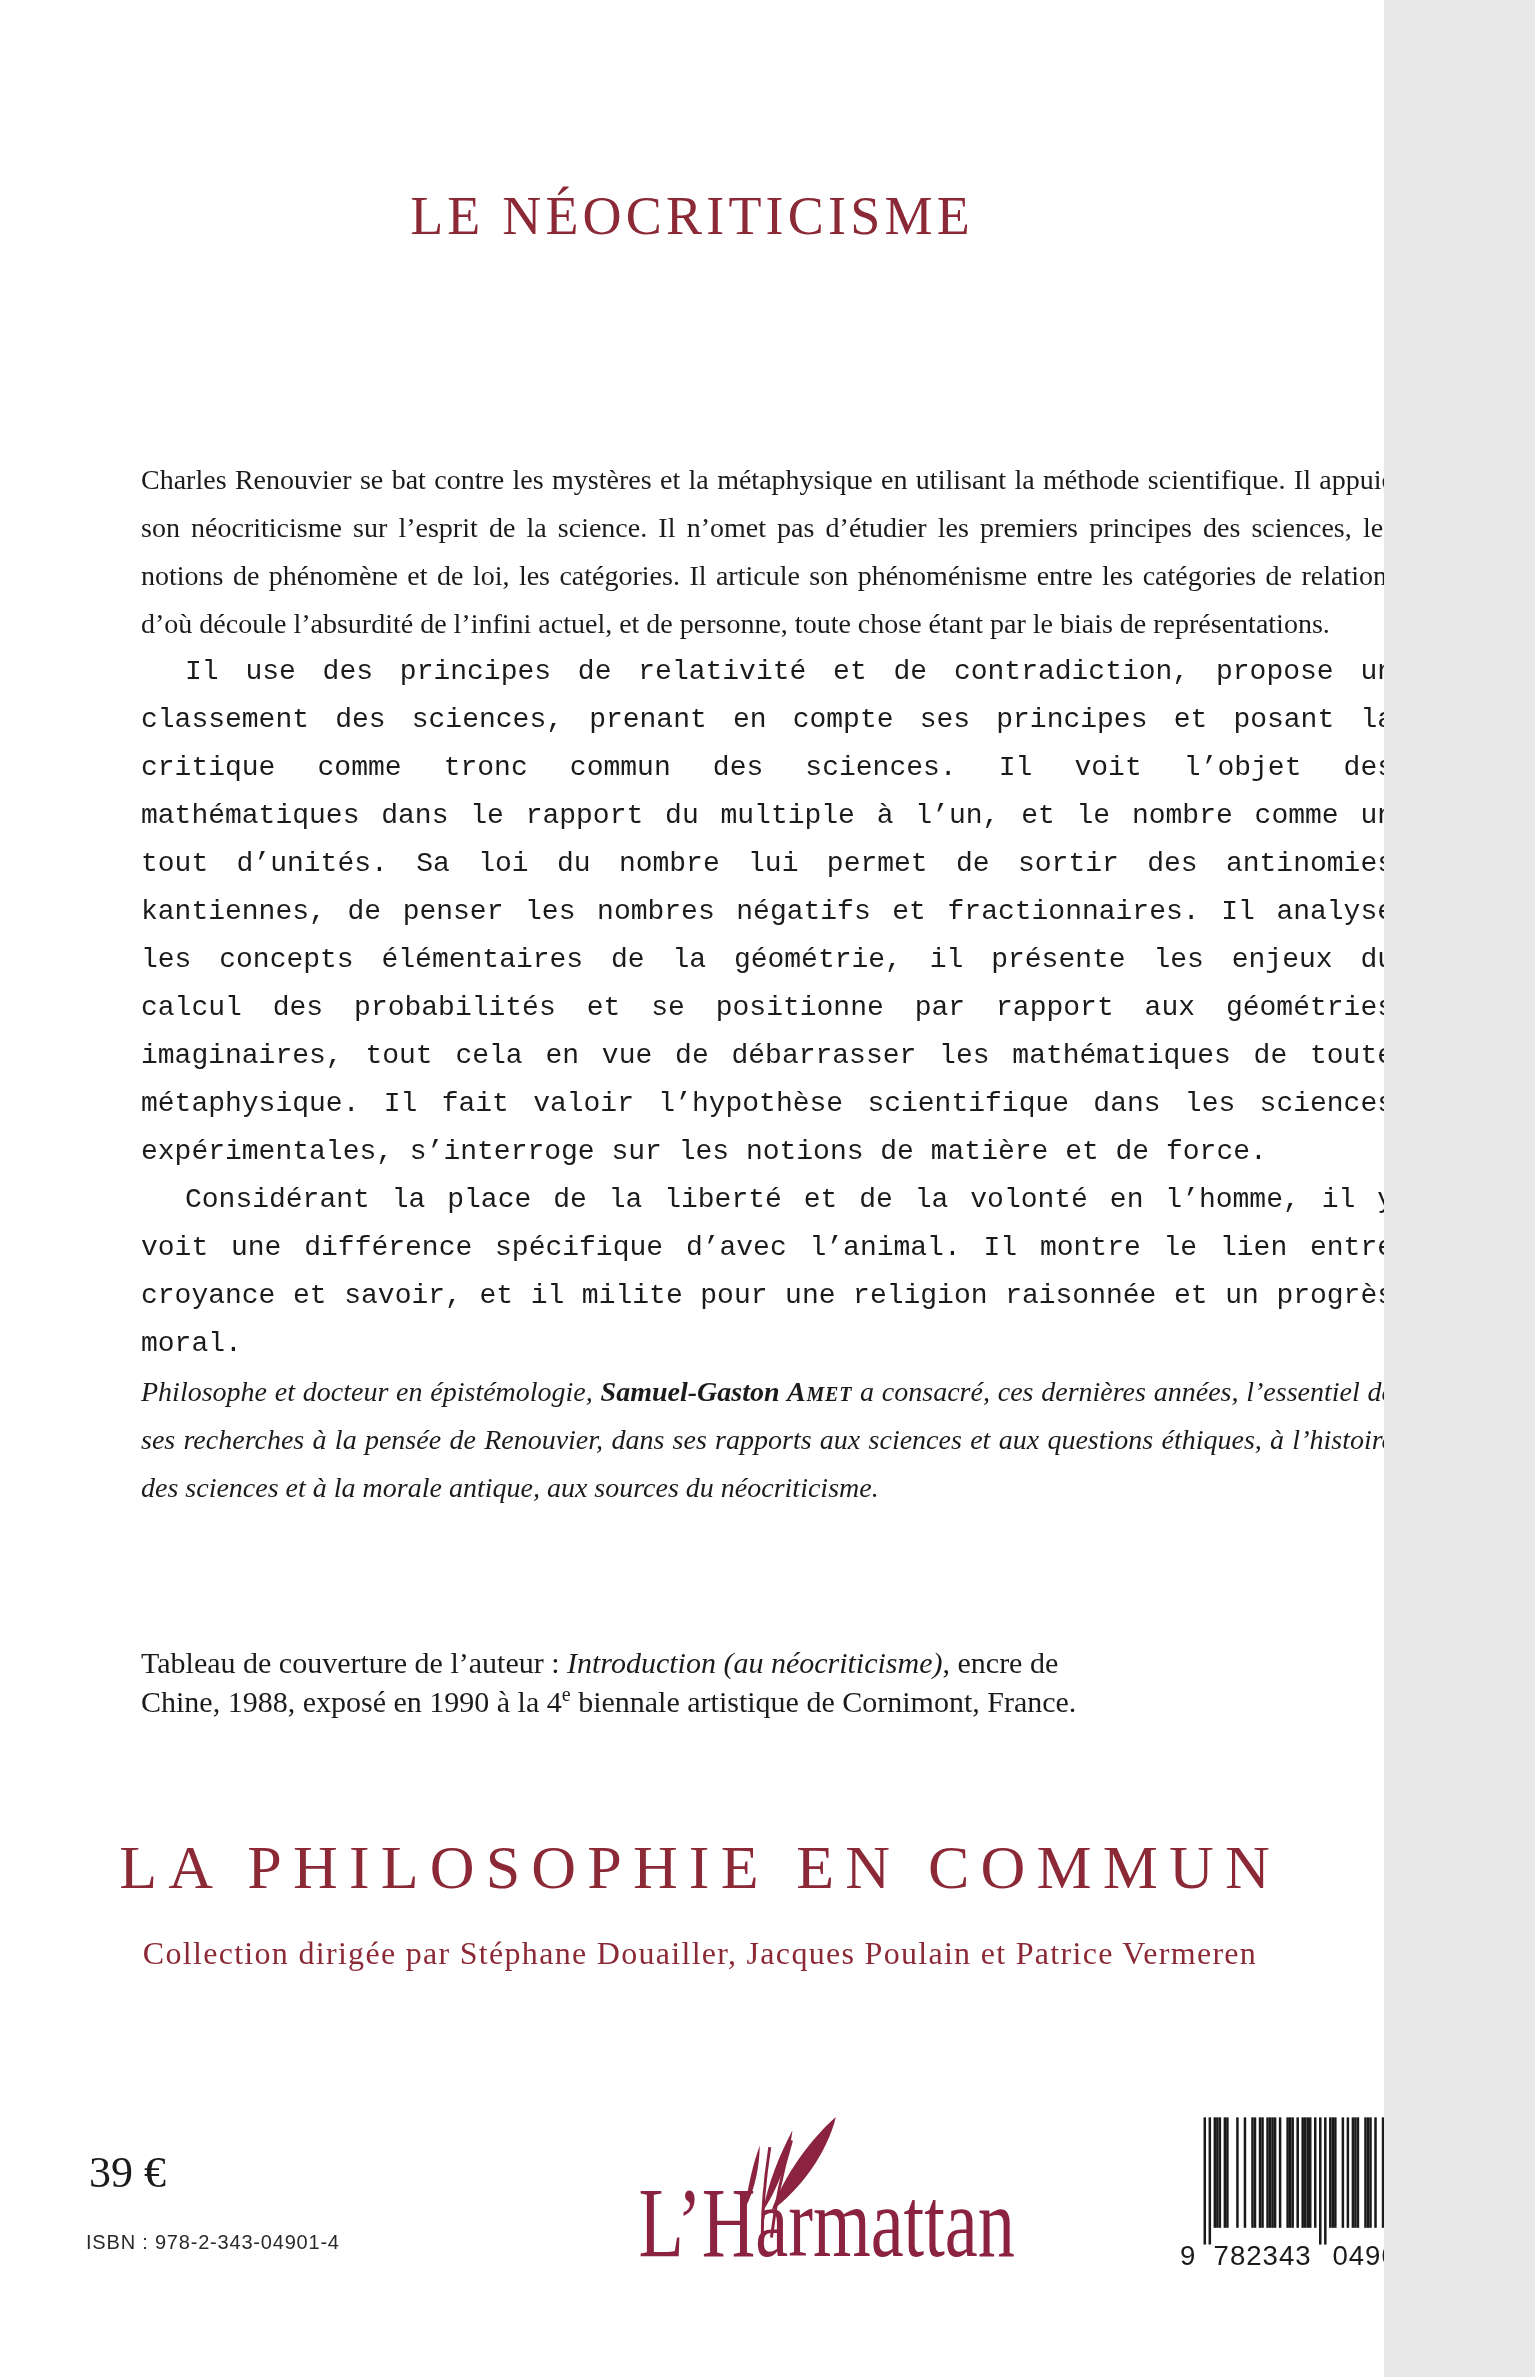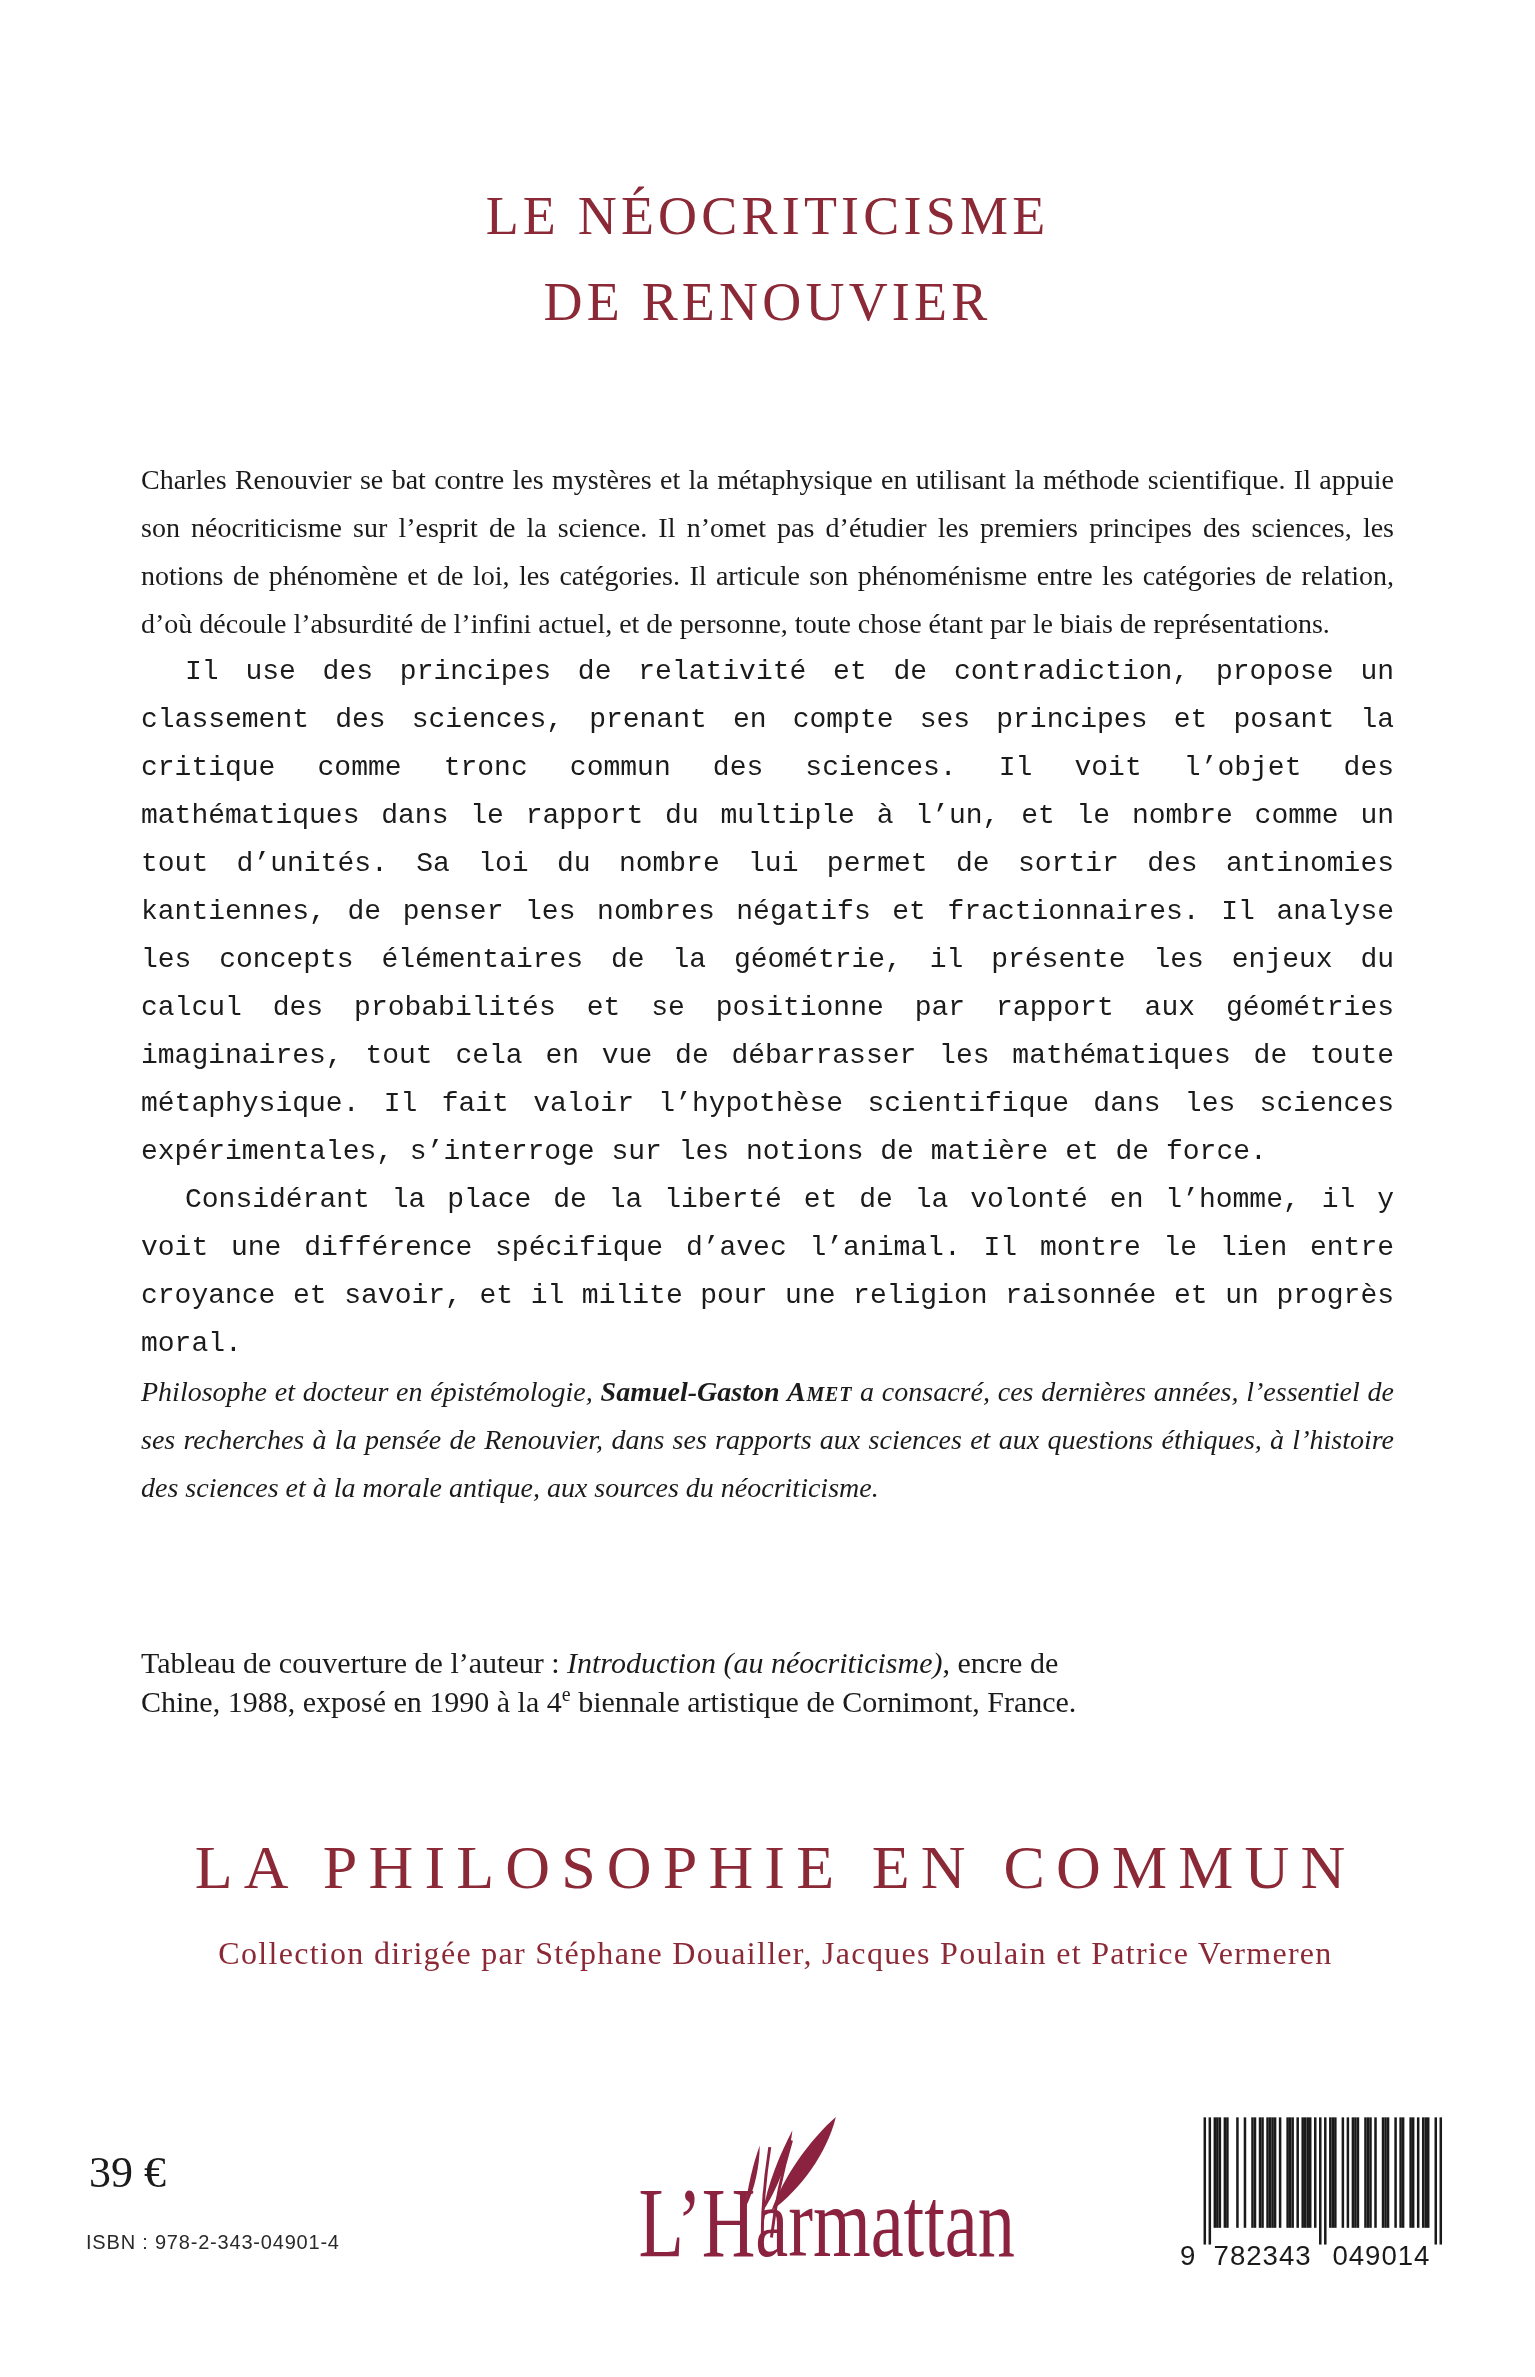--- a/index.html
+++ b/index.html
@@ -1,18 +1,18 @@
 <!DOCTYPE html>
 <html lang="fr" style="--accent: #8b2936; --logo-accent: #8b2340;font-size:13.4px"><head>
 <meta charset="utf-8">
 <style>
   html,body{margin:0;padding:0;background:#e8e8e8;}
   .page{
     position:relative;
-    width:1535px;height:2377px;
+    width:1384px;height:2377px;
     background:#ffffff;
     font-family:"Liberation Serif", serif;
     color:#1b1b1b;
     overflow:hidden;
   }
   
   .book-title{
     position:absolute;top:173px;left:0;width:100%;
     text-align:center;
     color:var(--accent);
@@ -83,21 +83,20 @@
     fill:#1a1a1a;
   }
 </style>
 </head>
 <body>
 
 <div class="page">
 
   <header class="book-title">
     <div>LE NÉOCRITICISME</div>
-    <div>DE RENOUVIER</div>
   </header>
 
   <main class="synopsis">
     <p>Charles Renouvier se bat contre les mystères et la métaphysique en utilisant la méthode scientifique. Il appuie son néocriticisme sur l’esprit de la science. Il n’omet pas d’étudier les premiers principes des sciences, les notions de phénomène et de loi, les catégories. Il articule son phénoménisme entre les catégories de relation, d’où découle l’absurdité de l’infini actuel, et de personne, toute chose étant par le biais de représentations.</p>
     <p class="indent">Il use des principes de relativité et de contradiction, propose un classement des sciences, prenant en compte ses principes et posant la critique comme tronc commun des sciences. Il voit l’objet des mathématiques dans le rapport du multiple à l’un, et le nombre comme un tout d’unités. Sa loi du nombre lui permet de sortir des antinomies kantiennes, de penser les nombres négatifs et fractionnaires. Il analyse les concepts élémentaires de la géométrie, il présente les enjeux du calcul des probabilités et se positionne par rapport aux géométries imaginaires, tout cela en vue de débarrasser les mathématiques de toute métaphysique. Il fait valoir l’hypothèse scientifique dans les sciences expérimentales, s’interroge sur les notions de matière et de force.</p>
     <p class="indent">Considérant la place de la liberté et de la volonté en l’homme, il y voit une différence spécifique d’avec l’animal. Il montre le lien entre croyance et savoir, et il milite pour une religion raisonnée et un progrès moral.</p>
     <p class="bio"><span>Philosophe et docteur en épistémologie, </span><span class="name-bold">Samuel-Gaston</span><span class="name-caps"> Amet</span><span> a consacré, ces dernières années, l’essentiel de ses recherches à la pensée de Renouvier, dans ses rapports aux sciences et aux questions éthiques, à l’histoire des sciences et à la morale antique, aux sources du néocriticisme.</span></p>
   </main>
 
   <section class="cover-note"><span>Tableau de couverture de l’auteur : </span><span class="it">Introduction (au néocriticisme)</span><span>, encre de Chine, 1988, exposé en 1990 à la 4</span><sup>e</sup><span> biennale artistique de Cornimont, France.</span></section>

